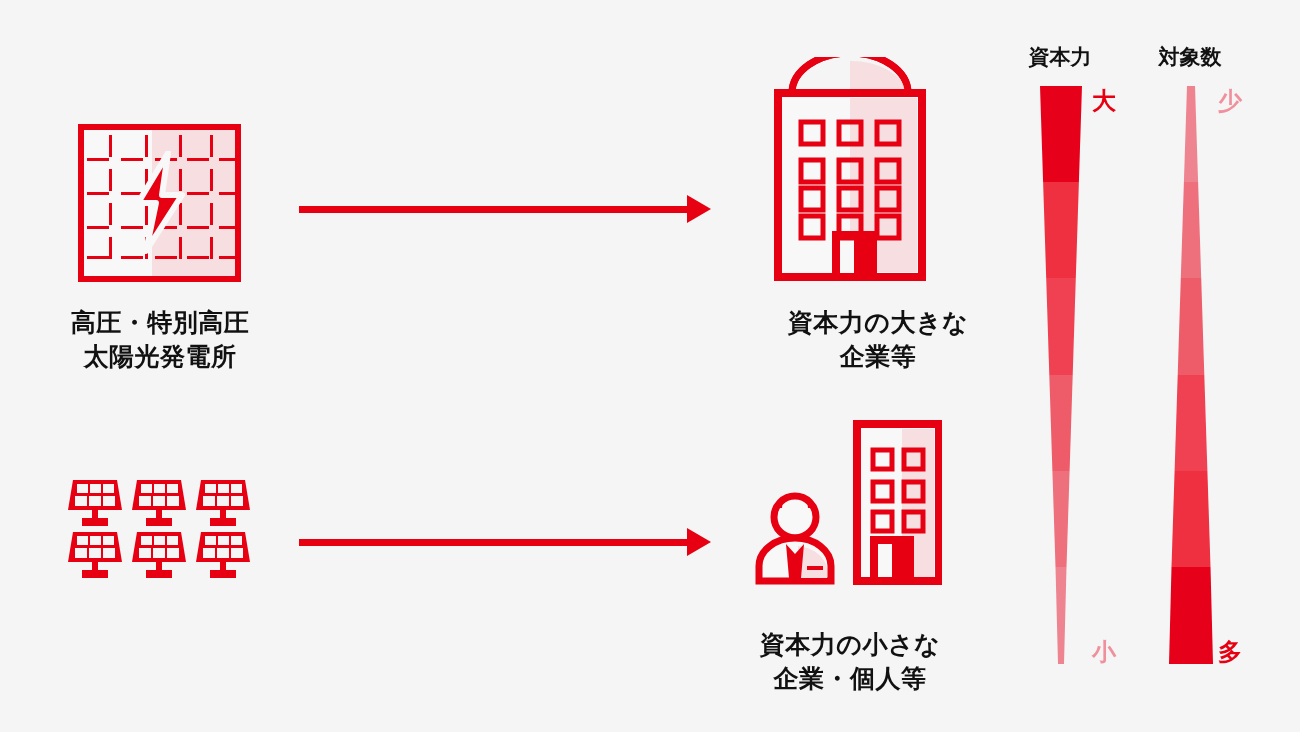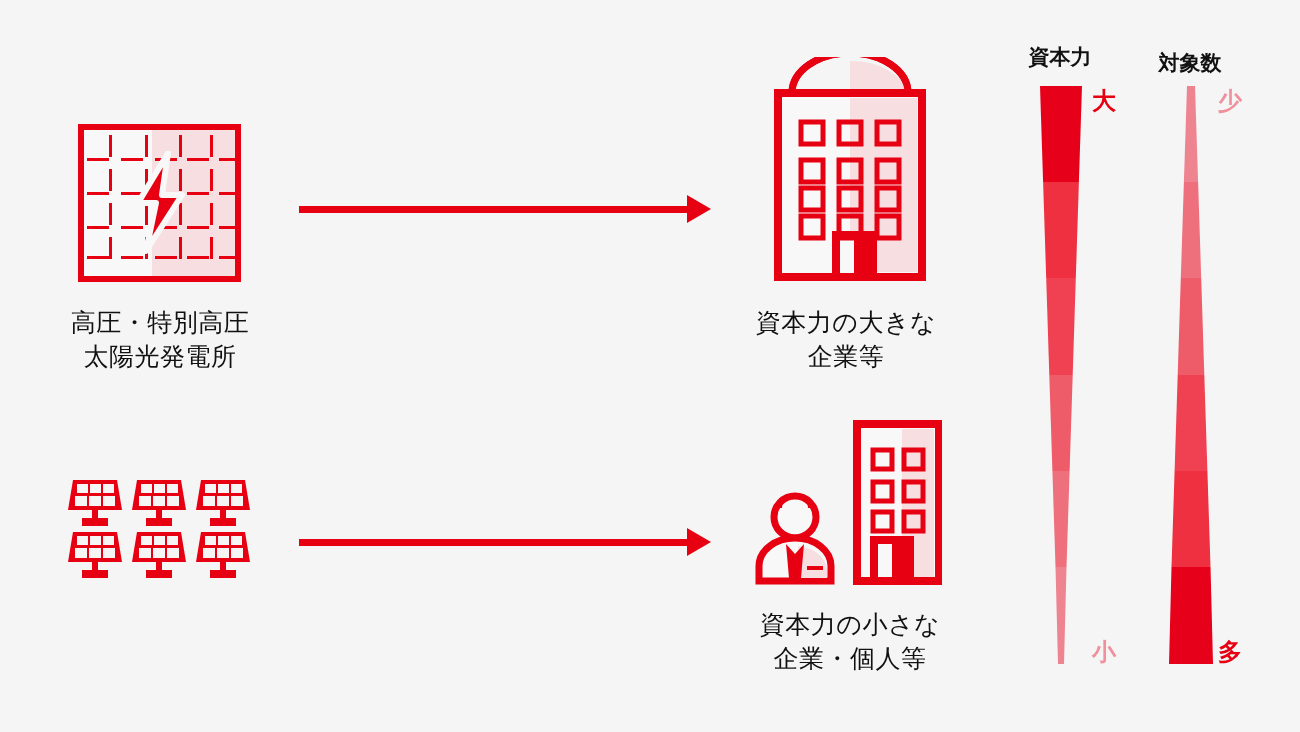--- a/index.html
+++ b/index.html
@@ -16,21 +16,21 @@
     height: 732px;
     background: #f5f5f5;
     overflow: hidden;
   }
 
   
   .caption {
     position: absolute;
     text-align: center;
     color: #111111;
-    font-weight: normal;
+    font-weight: bold;
     font-size: 25px;
     line-height: 1.35;
     letter-spacing: 0.5px;
     white-space: pre-line;
     font-family: "DejaVu Sans", "Liberation Sans", sans-serif;
   }
 
   
   .farm-icon {
     position: absolute;
@@ -194,21 +194,21 @@
       <rect x="33" y="131" width="22" height="22" fill="none" stroke="#E60012" stroke-width="5"></rect>
       <rect x="71" y="131" width="22" height="22" fill="none" stroke="#E60012" stroke-width="5"></rect>
       <rect x="109" y="131" width="22" height="22" fill="none" stroke="#E60012" stroke-width="5"></rect>
 
       <rect x="33" y="159" width="22" height="22" fill="none" stroke="#E60012" stroke-width="5"></rect>
       <rect x="71" y="159" width="22" height="22" fill="none" stroke="#E60012" stroke-width="5"></rect>
       <rect x="109" y="159" width="22" height="22" fill="none" stroke="#E60012" stroke-width="5"></rect>
     </svg>
   </div>
 
-  <div class="caption" style="left:716px; top:306px; width:260px;">資本力の大きな
+  <div class="caption" style="left:748px; top:306px; width:260px;">資本力の大きな
 企業等</div>
 
   <div style="position:absolute; left:66px; top:480px; width:190px; height:100px;">
     <svg width="190" height="100" viewBox="0 0 190 100">
       <defs>
         <g id="panel">
           <path d="M5 0 L49 0 L54 30 L0 30 Z" fill="#E60012"></path>
           <rect x="9" y="4" width="11" height="9" fill="#f5f5f5"></rect>
           <rect x="22" y="4" width="11" height="9" fill="#f5f5f5"></rect>
           <rect x="35" y="4" width="11" height="9" fill="#f5f5f5"></rect>
@@ -255,41 +255,41 @@
 
       <path d="M7 161 L7 146 A36 28 0 0 1 79 146 L79 161 Z" fill="#f8f8f8" stroke="#E60012" stroke-width="7"></path>
 
       <path d="M46 126 A34 26 0 0 1 75 148 L75 158 L46 158 Z" fill="#f7dfe1"></path>
 
       <path d="M34 124 L43 134 L52 124 L49 158 L37 158 Z" fill="#E60012"></path>
       <rect x="55" y="146" width="16" height="4" fill="#E60012"></rect>
     </svg>
   </div>
 
-  <div class="caption" style="left:720px; top:608px; width:260px;">資本力の小さな
+  <div class="caption" style="left:720px; top:628px; width:260px;">資本力の小さな
 企業・個人等</div>
 
   <div class="scale-title" style="left:1005px; top:43px; width:110px;">資本力</div>
 
   <div style="position:absolute; left:1040px; top:86px; width:48px; height:578px;">
     <svg width="48" height="578" viewBox="0 0 48 578" preserveAspectRatio="none">
 
       <path d="M0 0 L42 0 L38.9 96 L3.1 96 Z" fill="#E60019"></path>
       <path d="M3.1 96 L38.9 96 L35.8 192 L6.2 192 Z" fill="#EE3040"></path>
       <path d="M6.2 192 L35.8 192 L32.7 289 L9.3 289 Z" fill="#EF4152"></path>
       <path d="M9.3 289 L32.7 289 L29.6 385 L12.4 385 Z" fill="#EE5C69"></path>
       <path d="M12.4 385 L29.6 385 L26.5 481 L15.5 481 Z" fill="#EF707D"></path>
       <path d="M15.5 481 L26.5 481 L24 578 L18 578 Z" fill="#EF8491"></path>
     </svg>
   </div>
 
   <div class="scale-end-label" style="left:1092px; top:85px; color:#E60012;">大</div>
   <div class="scale-end-label" style="left:1092px; top:636px; color:#F0909C;">小</div>
 
-  <div class="scale-title" style="left:1135px; top:43px; width:110px;margin-top:6px;">対象数</div>
+  <div class="scale-title" style="left:1135px; top:43px; width:110px;">対象数</div>
 
   <div style="position:absolute; left:1168px; top:86px; width:48px; height:578px;">
     <svg width="48" height="578" viewBox="0 0 48 578" preserveAspectRatio="none">
 
       <path d="M19 0 L27 0 L30.1 96 L15.9 96 Z" fill="#EF8491"></path>
       <path d="M15.9 96 L30.1 96 L33.2 192 L12.8 192 Z" fill="#EF707D"></path>
       <path d="M12.8 192 L33.2 192 L36.3 289 L9.7 289 Z" fill="#EE5C69"></path>
       <path d="M9.7 289 L36.3 289 L39.4 385 L6.6 385 Z" fill="#EF4152"></path>
       <path d="M6.6 385 L39.4 385 L42.5 481 L3.5 481 Z" fill="#EE3040"></path>
       <path d="M3.5 481 L42.5 481 L45 578 L1 578 Z" fill="#E60019"></path>

